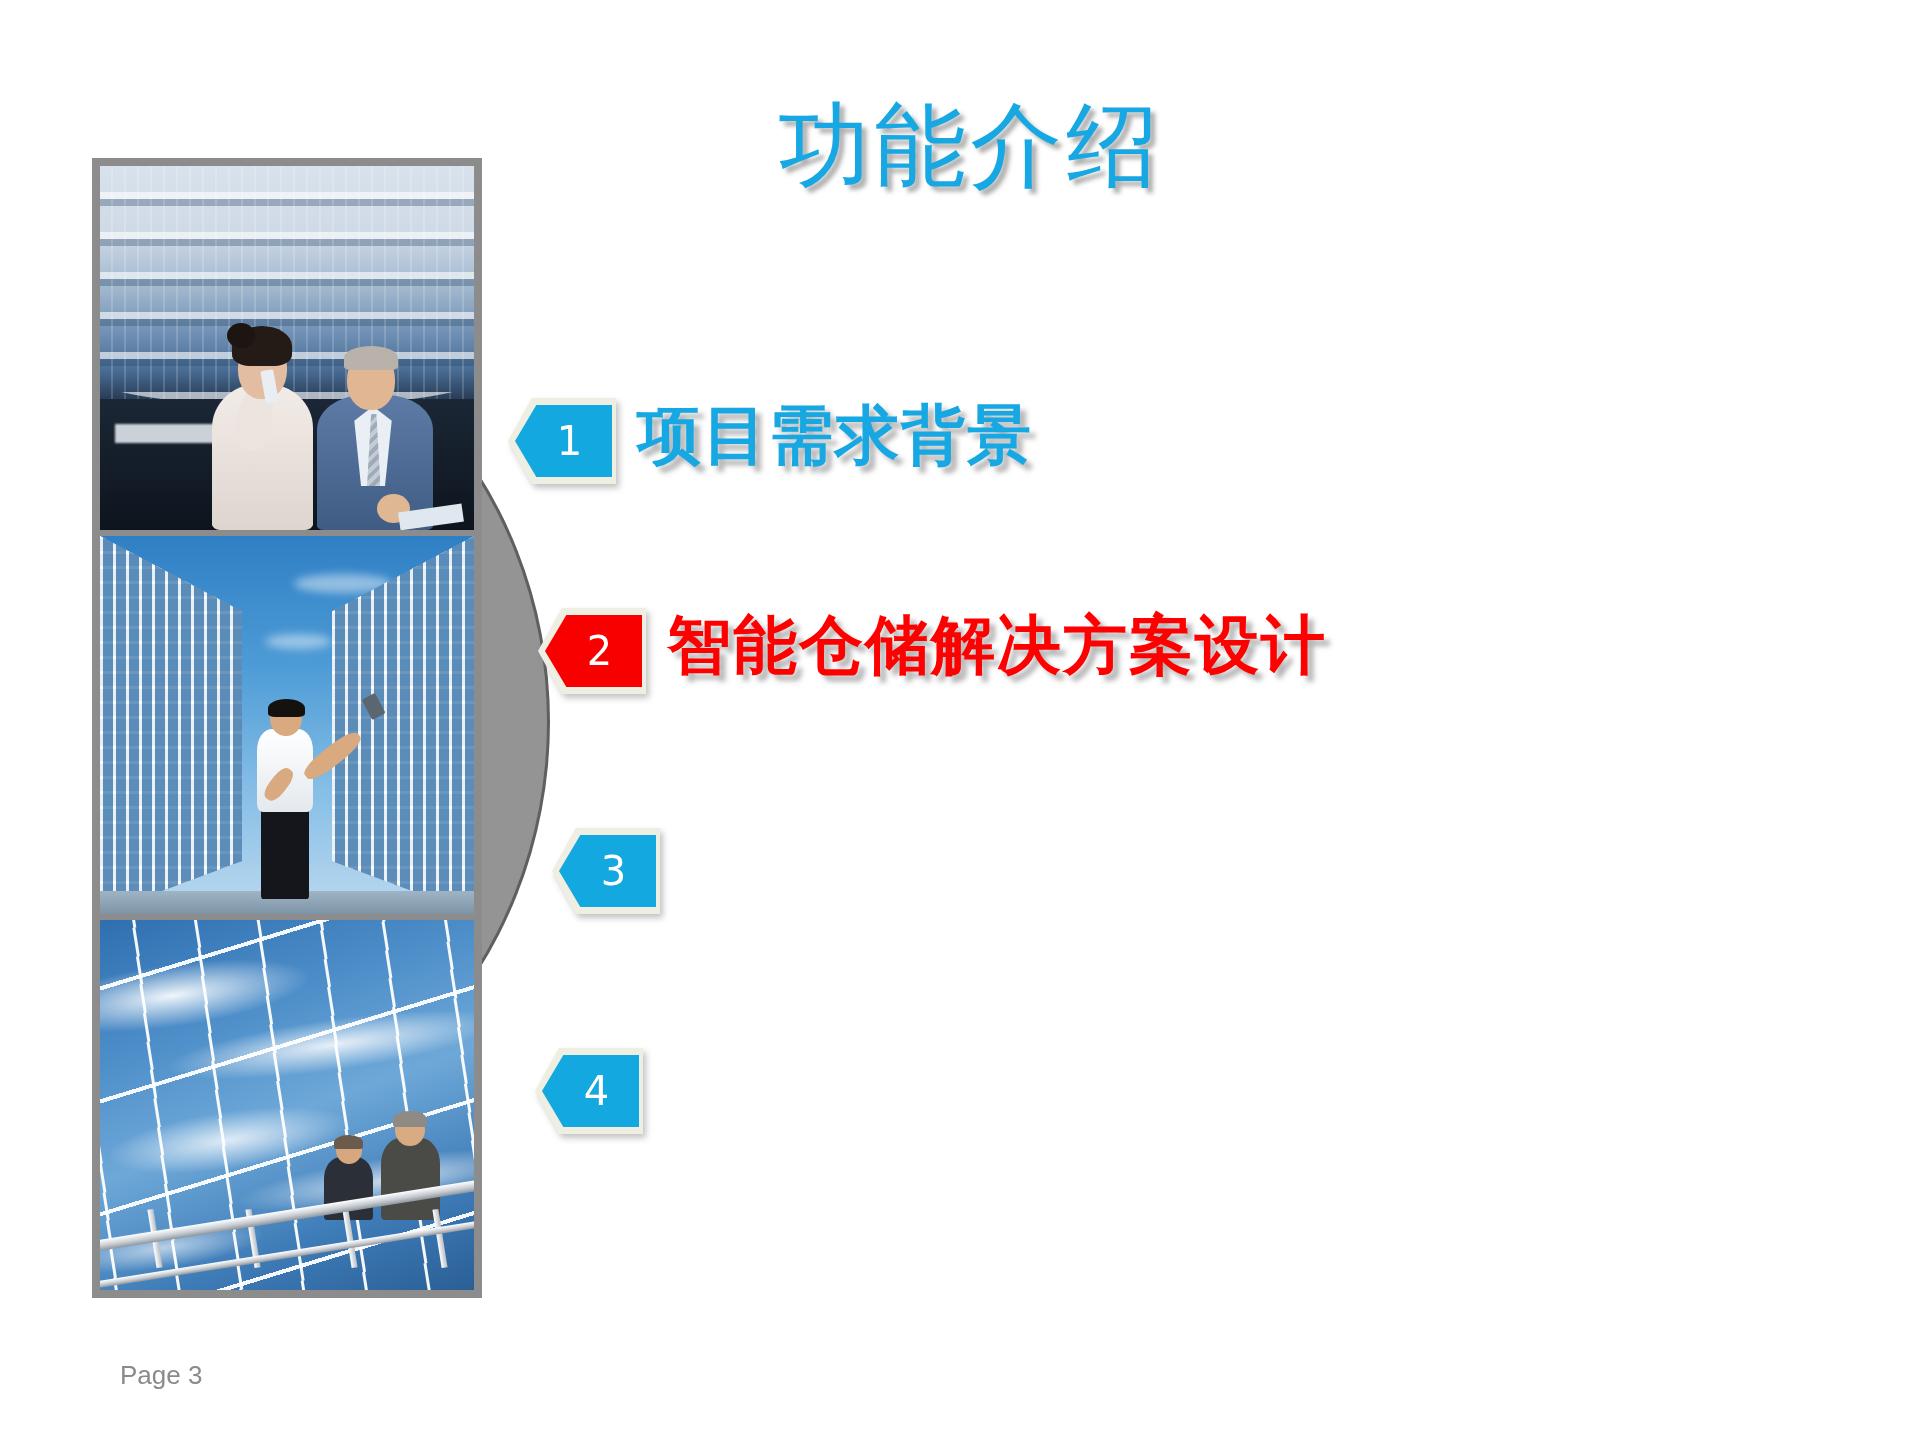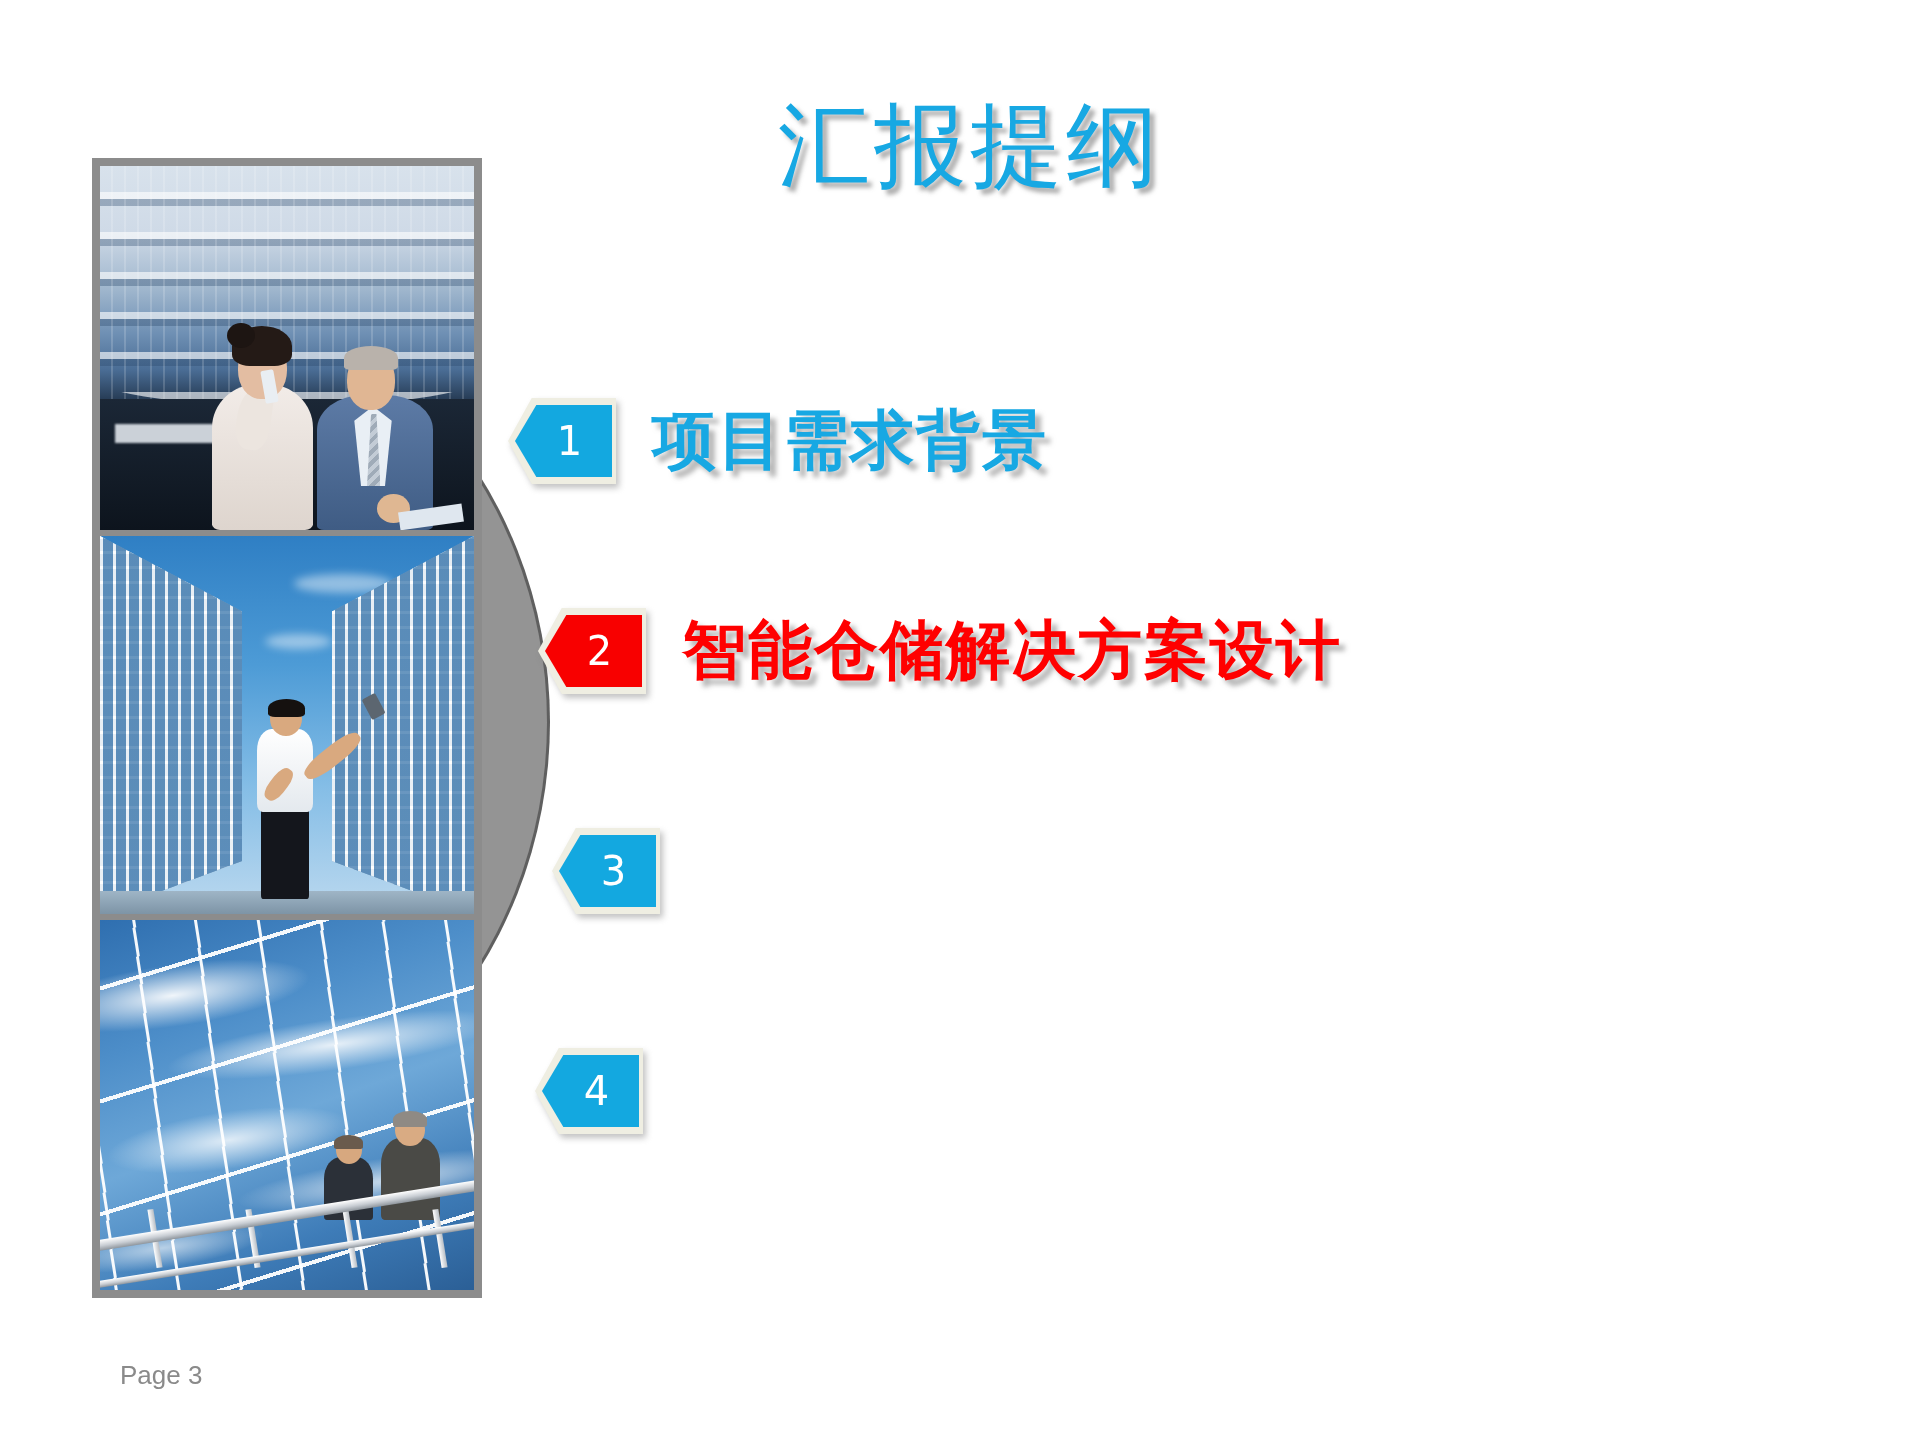--- a/index.html
+++ b/index.html
@@ -340,48 +340,48 @@
   .badge-num {
     color: #ffffff;
     font-size: 40px;
     font-weight: 400;
     line-height: 1;
     font-family: "DejaVu Sans", "Liberation Sans", sans-serif;
     padding-left: 12px;
   }
 
   .agenda-text {
-    margin-left: 36px;
+    margin-left: 21px;
     font-size: 64px;
     line-height: 1.05;
     font-weight: 700;
     letter-spacing: 2px;
     white-space: nowrap;
-    font-family: Liberation Serif, serif;
+    font-family: Liberation Mono, monospace;
     text-shadow: 6px 6px 5px rgba(120,120,120,.55);
   }
   .agenda-text.blue { color: #17A8E3; }
   .agenda-text.red  { color: #FF0000; }
 
   
   .page-number {
     position: absolute;
     left: 120px;
     top: 1360px;
     font-size: 26px;
     color: #8a8a8a;
     font-family: "Liberation Sans", "DejaVu Sans", sans-serif;
   }
 </style>
 </head>
 <body>
 
 <div class="slide">
 
-  <div class="slide-title">汇报提纲</div>
+  <div class="slide-title">功能介绍</div>
 
   <div class="half-ellipse"></div>
 
   <div class="photo-strip">
 
     <div class="photo photo-1">
       <div class="p1-sky"></div>
       <div class="p1-floors"></div>
       <div class="p1-mullions"></div>
       <div class="p1-darkbase"></div>

